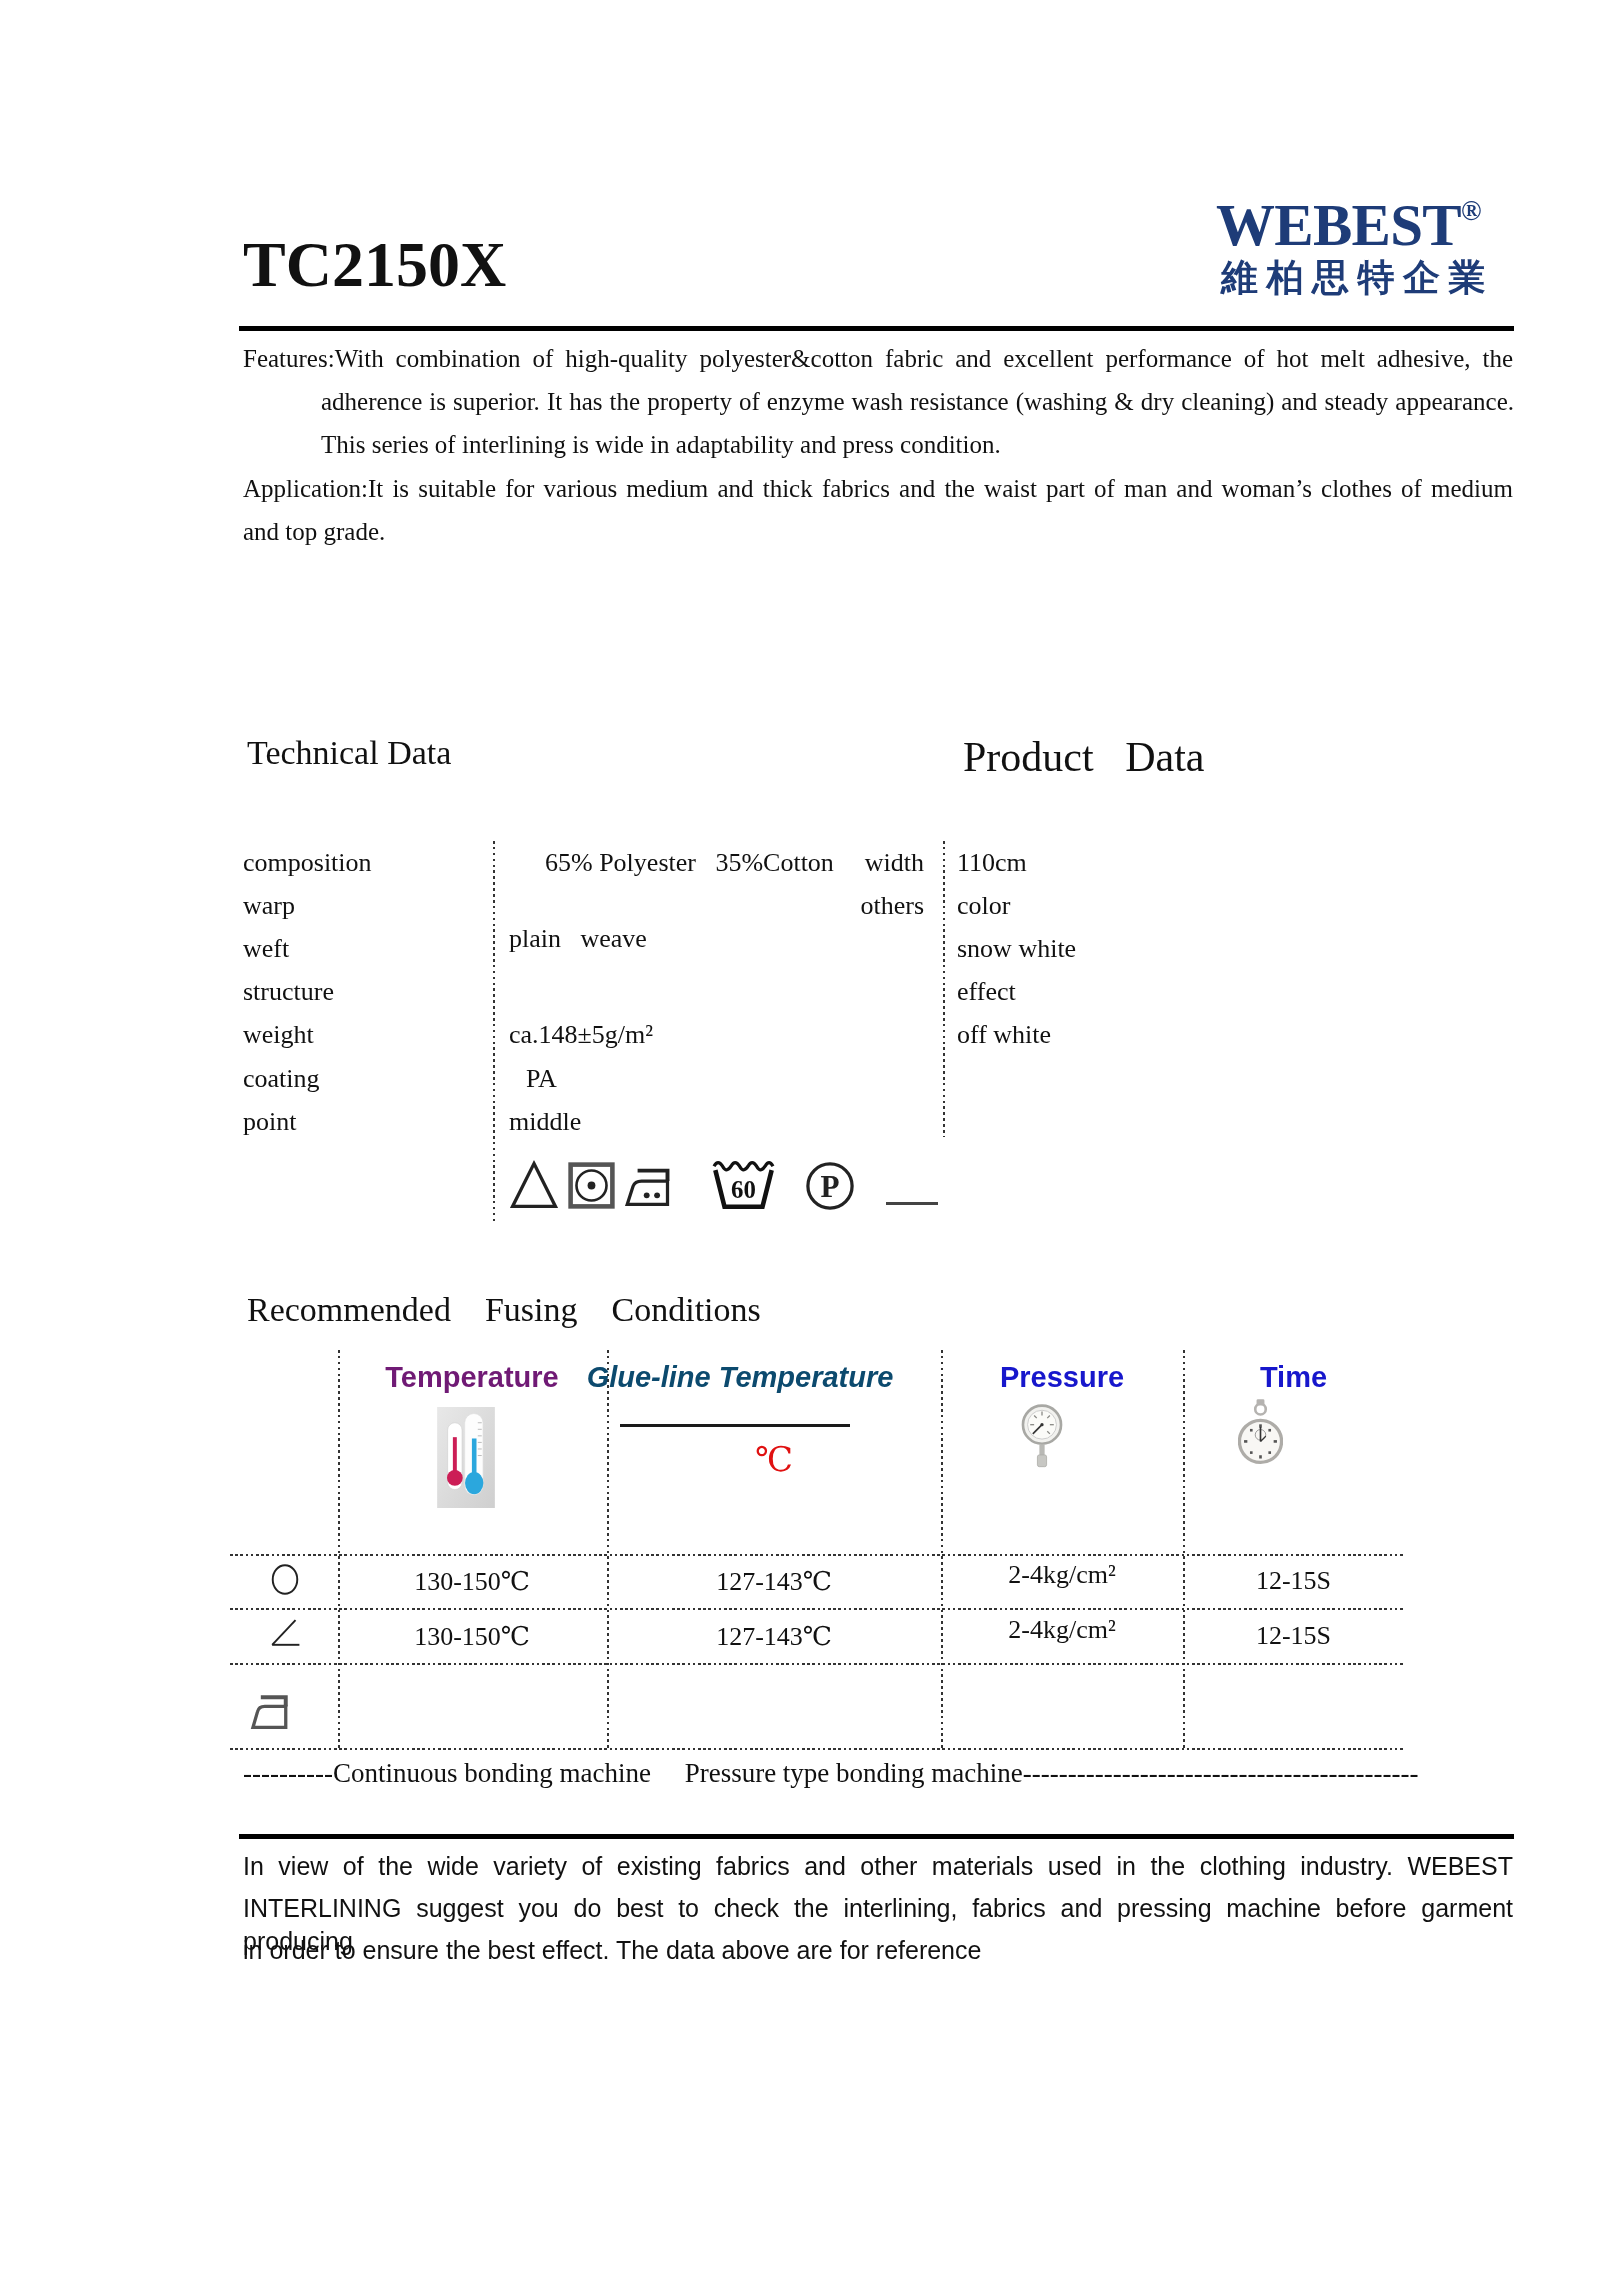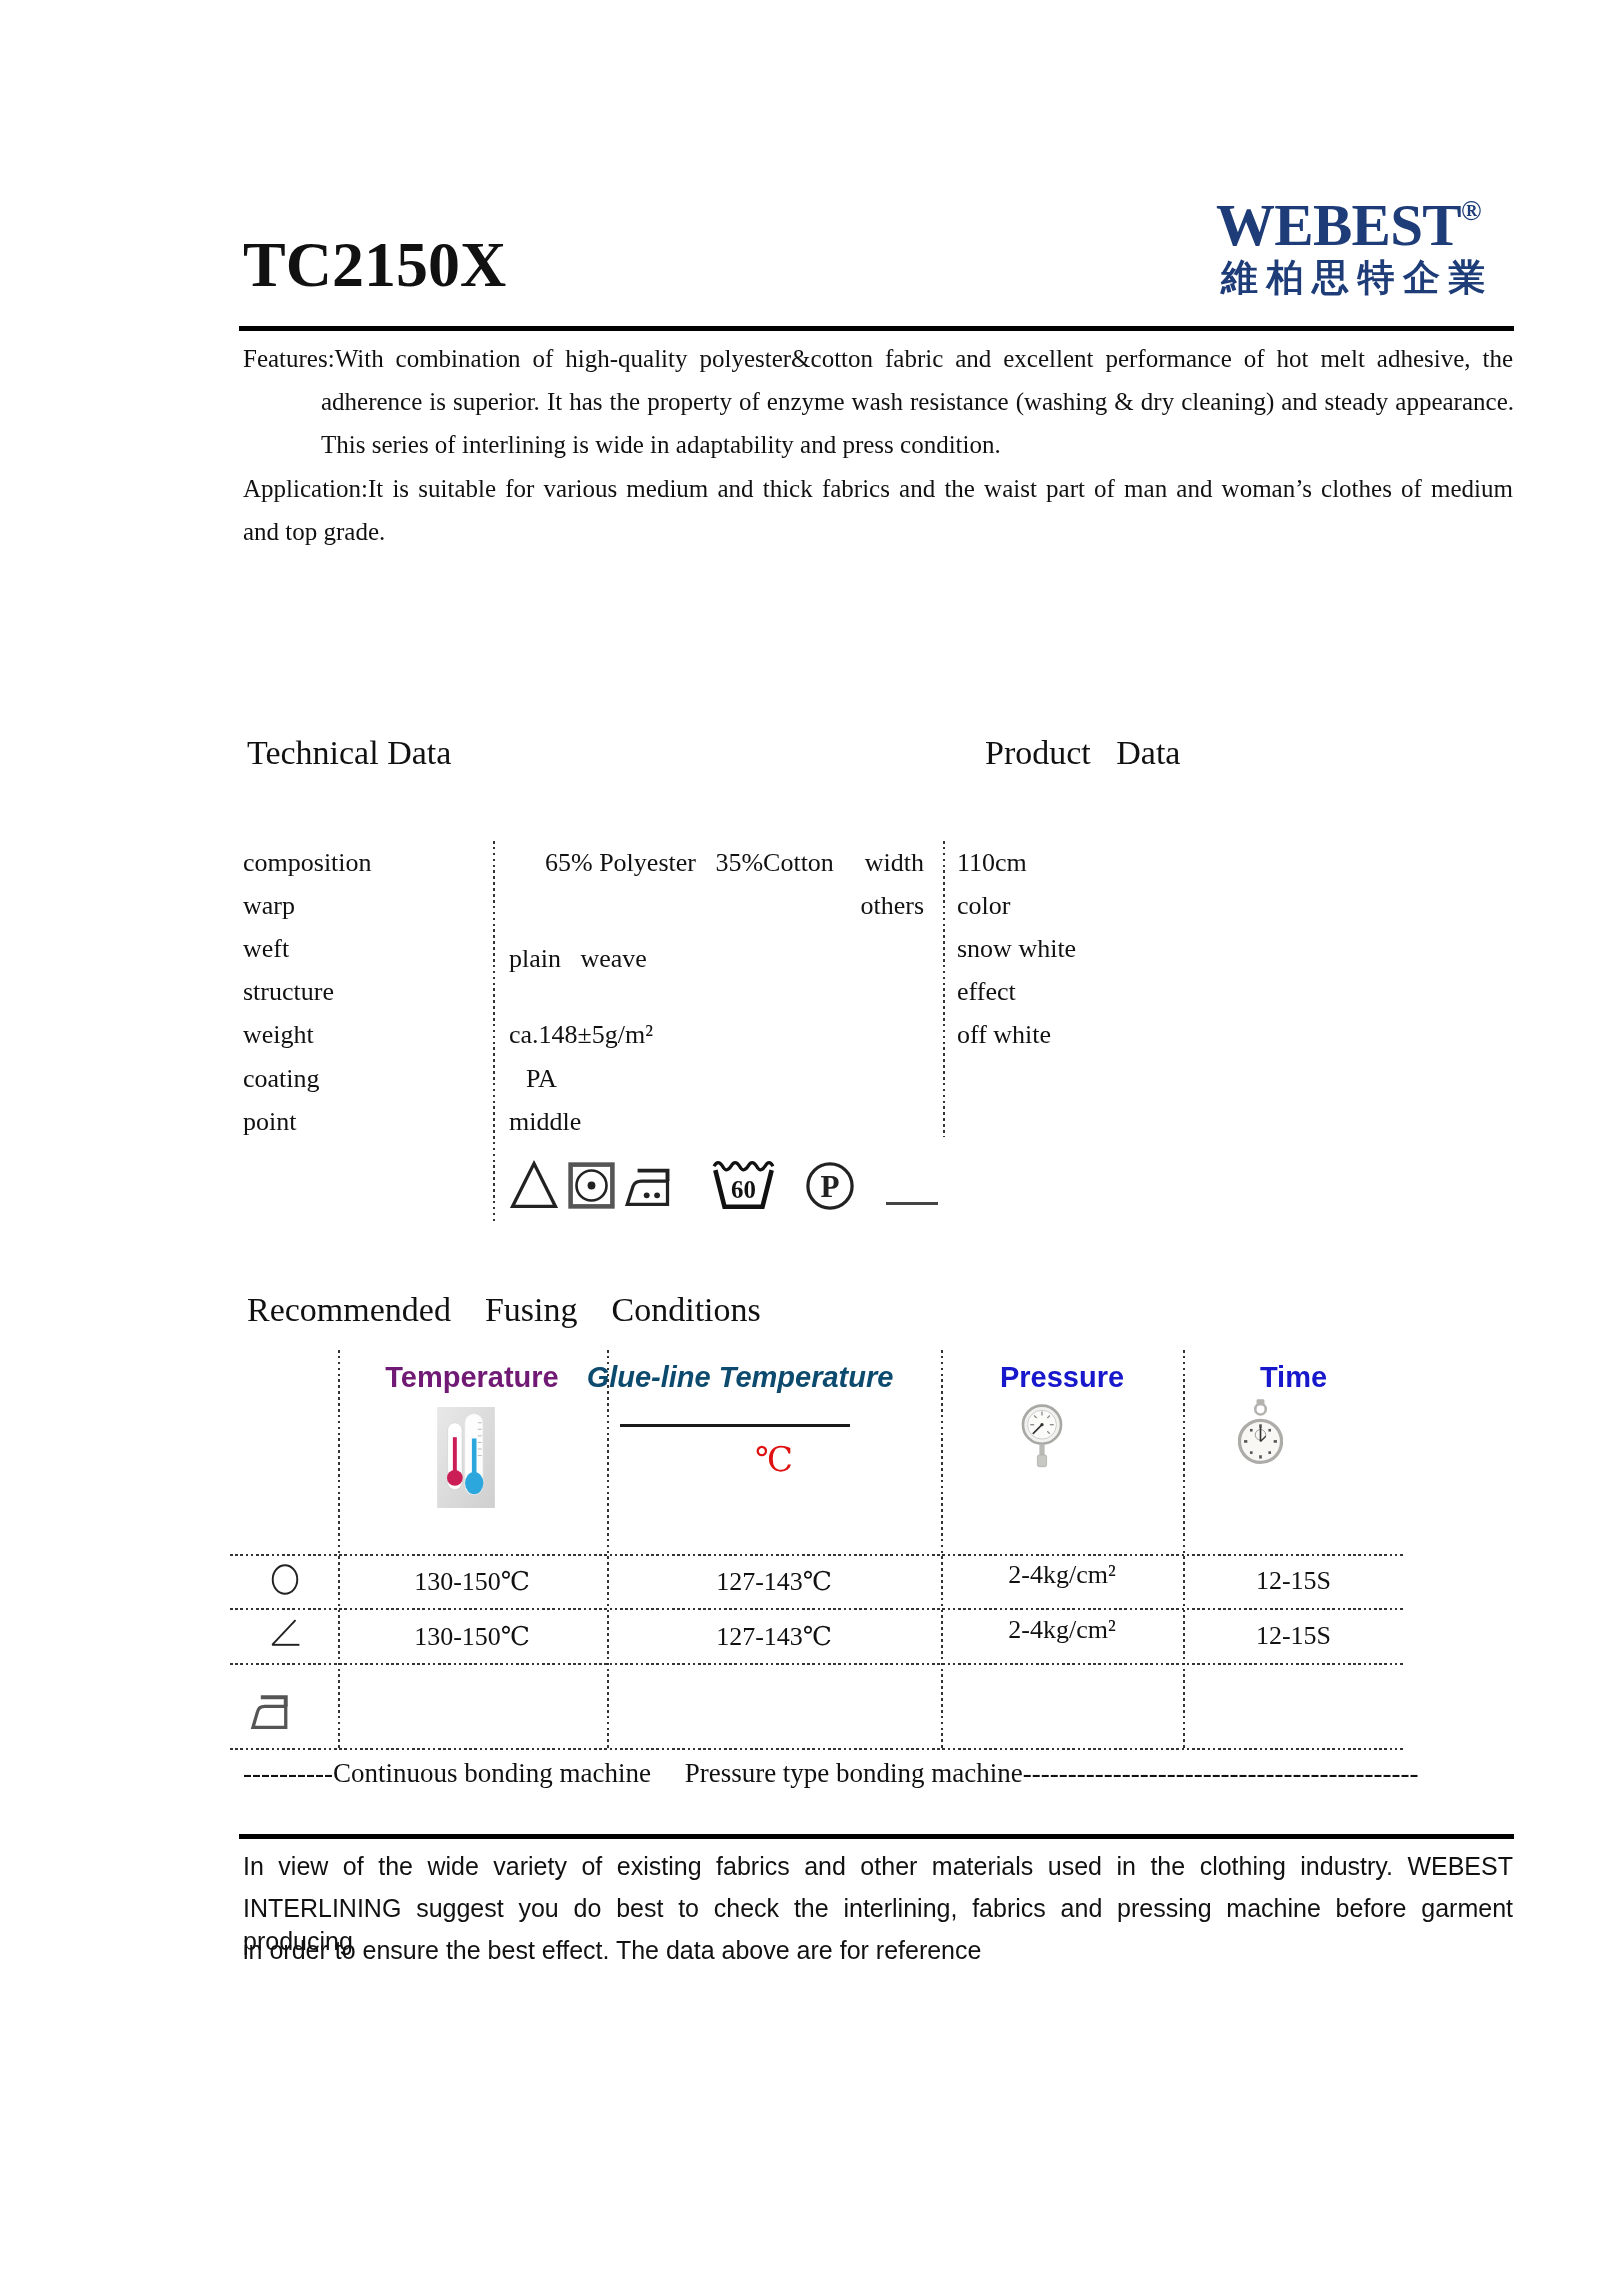--- a/index.html
+++ b/index.html
@@ -31,35 +31,35 @@
 
 <div class="abs rule" style="left:239px;top:326px;width:1275px;height:5.2px;"></div>
 
 <div class="abs serif jline" style="left:243px;top:343px;font-size:25px;line-height:31px;">Features:With combination of high-quality polyester&amp;cotton fabric and excellent performance of hot melt adhesive, the</div>
 <div class="abs serif jline" style="left:321px;top:386px;font-size:25px;line-height:31px;width:1193px;">adherence is superior. It has the property of enzyme wash resistance (washing &amp; dry cleaning) and steady appearance.</div>
 <div class="abs serif" style="left:321px;top:429px;font-size:25px;line-height:31px;">This series of interlining is wide in adaptability and press condition.</div>
 <div class="abs serif jline" style="left:243px;top:473px;font-size:25px;line-height:31px;">Application:It is suitable for various medium and thick fabrics and the waist part of man and woman’s clothes of medium</div>
 <div class="abs serif" style="left:243px;top:516px;font-size:25px;line-height:31px;">and top grade.</div>
 
 <div class="abs serif" style="left:247px;top:734px;font-size:34px;line-height:1.1;">Technical Data</div>
-<div class="abs serif pre" style="left:963px;top:734px;font-size:34px;line-height:1.1;margin-left:22px;">Product   Data</div>
+<div class="abs serif pre" style="left:963px;top:734px;font-size:42px;line-height:1.1;">Product   Data</div>
 
 <div class="abs vdot" style="left:493px;top:841px;height:383px;"></div>
 <div class="abs vdot" style="left:943px;top:841px;height:296px;"></div>
 
 <div class="abs serif" style="left:243px;top:848px;font-size:26px;">composition</div>
 <div class="abs serif" style="left:243px;top:891px;font-size:26px;">warp</div>
 <div class="abs serif" style="left:243px;top:934px;font-size:26px;">weft</div>
 <div class="abs serif" style="left:243px;top:977px;font-size:26px;">structure</div>
 <div class="abs serif" style="left:243px;top:1020px;font-size:26px;">weight</div>
 <div class="abs serif" style="left:243px;top:1064px;font-size:26px;">coating</div>
 <div class="abs serif" style="left:243px;top:1107px;font-size:26px;">point</div>
 
 <div class="abs serif pre" style="left:509px;top:848px;font-size:26px;margin-left:36px;">65% Polyester   35%Cotton</div>
-<div class="abs serif pre" style="left:509px;top:944px;font-size:26px;text-align:center;">plain   weave</div>
+<div class="abs serif pre" style="left:509px;top:924px;font-size:26px;text-align:center;">plain   weave</div>
 <div class="abs serif" style="left:509px;top:1020px;font-size:26px;">ca.148±5g/m²</div>
 <div class="abs serif" style="left:526px;top:1064px;font-size:26px;">PA</div>
 <div class="abs serif" style="left:509px;top:1107px;font-size:26px;">middle</div>
 
 <div class="abs serif" style="left:753px;top:848px;width:171px;text-align:right;font-size:26px;">width</div>
 <div class="abs serif" style="left:753px;top:891px;width:171px;text-align:right;font-size:26px;">others</div>
 
 <div class="abs serif" style="left:957px;top:848px;font-size:26px;">110cm</div>
 <div class="abs serif" style="left:957px;top:891px;font-size:26px;text-align:center;">color</div>
 <div class="abs serif" style="left:957px;top:934px;font-size:26px;">snow white</div>

